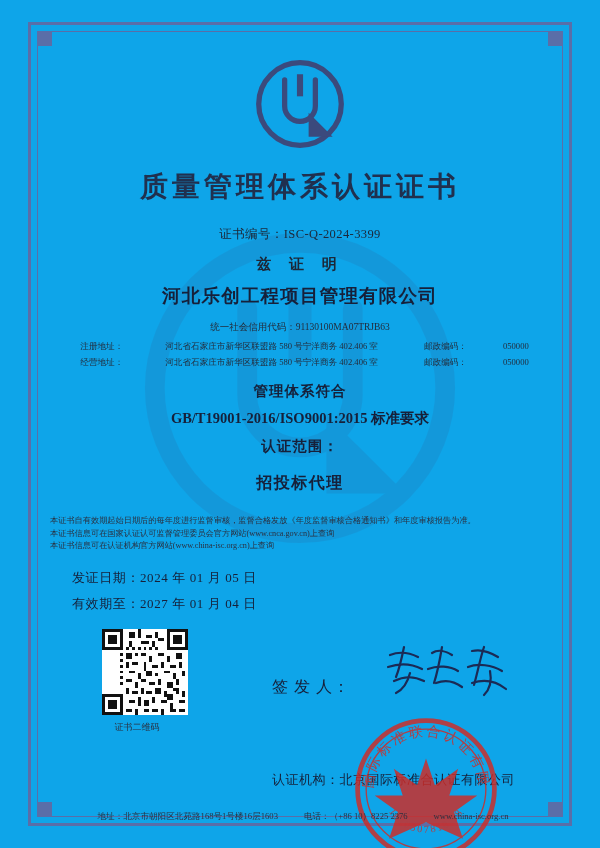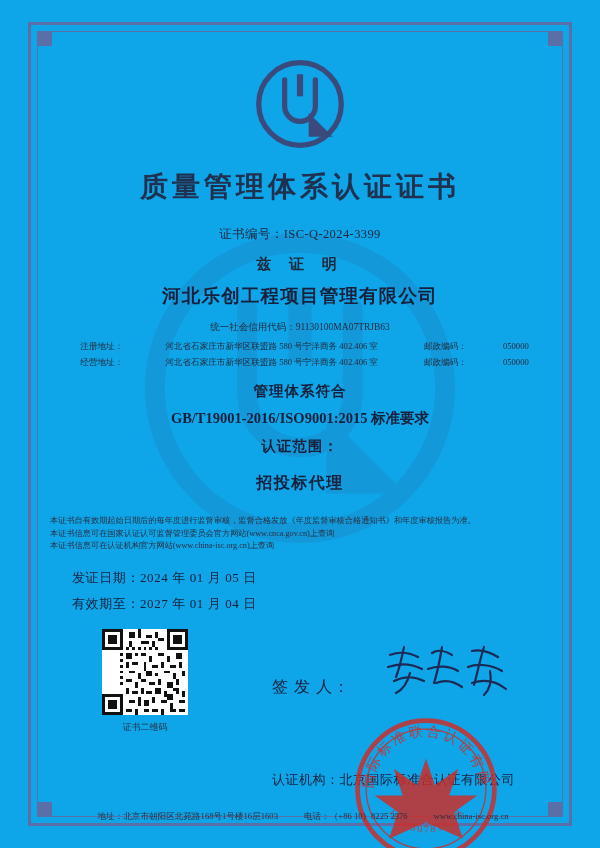--- a/index.html
+++ b/index.html
@@ -212,21 +212,21 @@
   .qr-box {
     position: absolute;
     left: 52px;
     top: 8px;
     width: 86px;
     height: 86px;
     background: #fff;
   }
   .qr-caption {
     position: absolute;
-    left: 52px;
+    left: 44px;
     top: 100px;
     width: 86px;
     text-align: center;
     font-size: 9px;
     color: #2a3040;
   }
 
   .signer-row {
     position: absolute;
     left: 222px;

